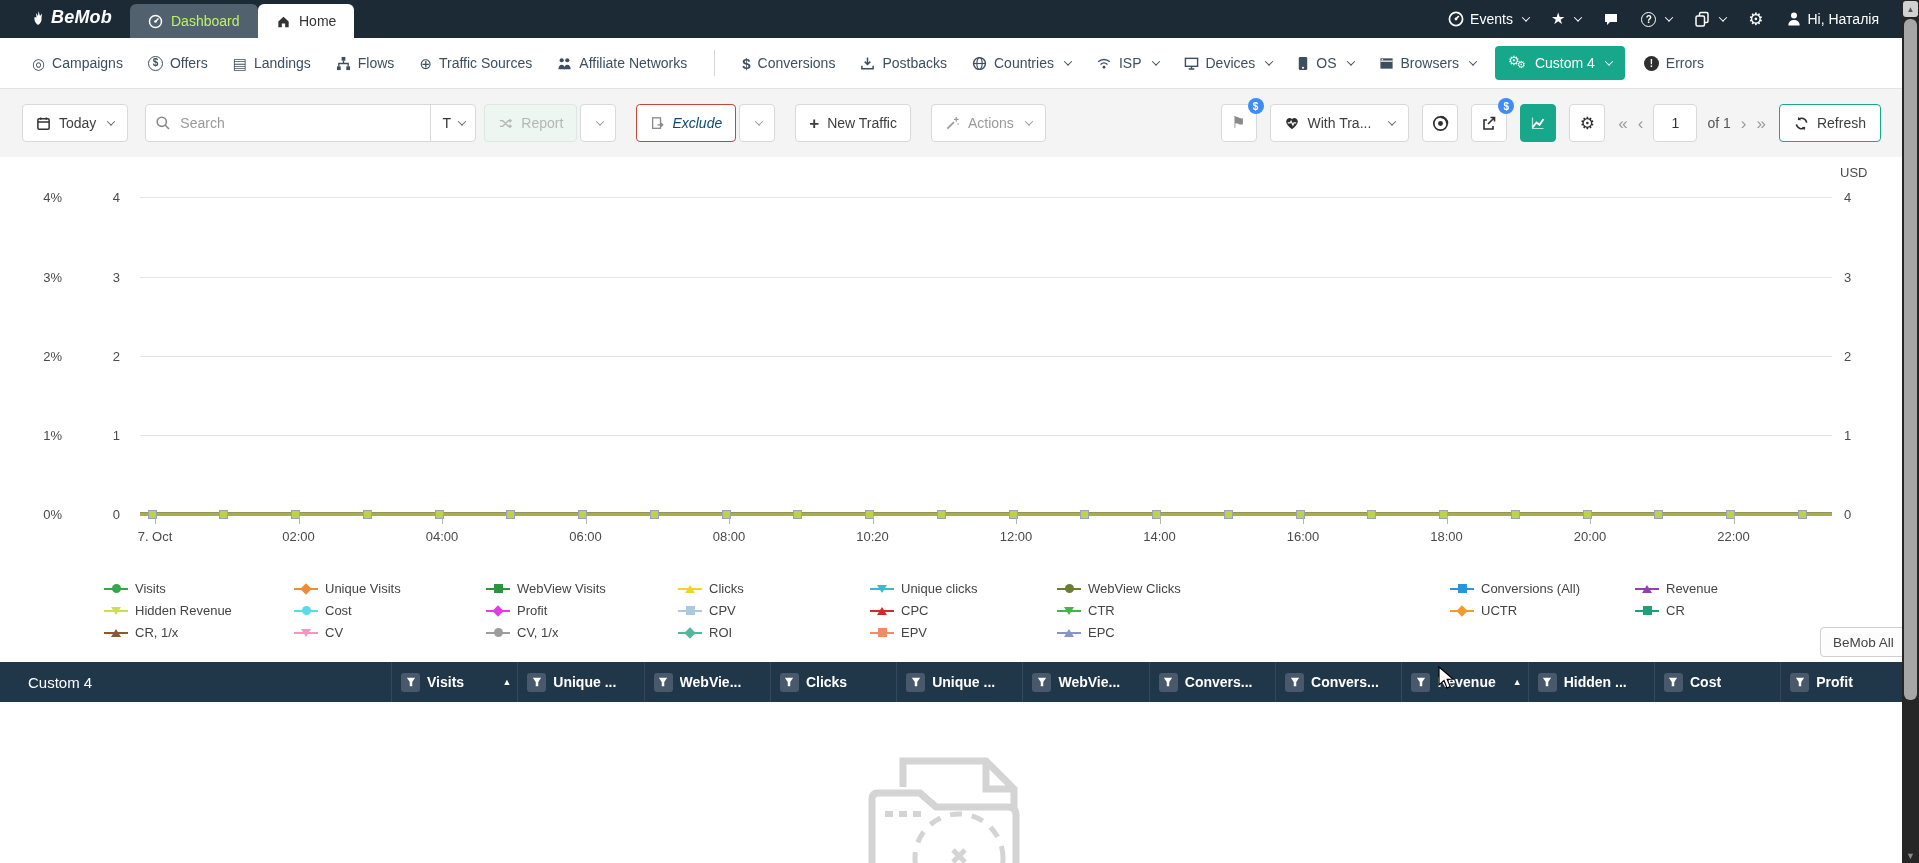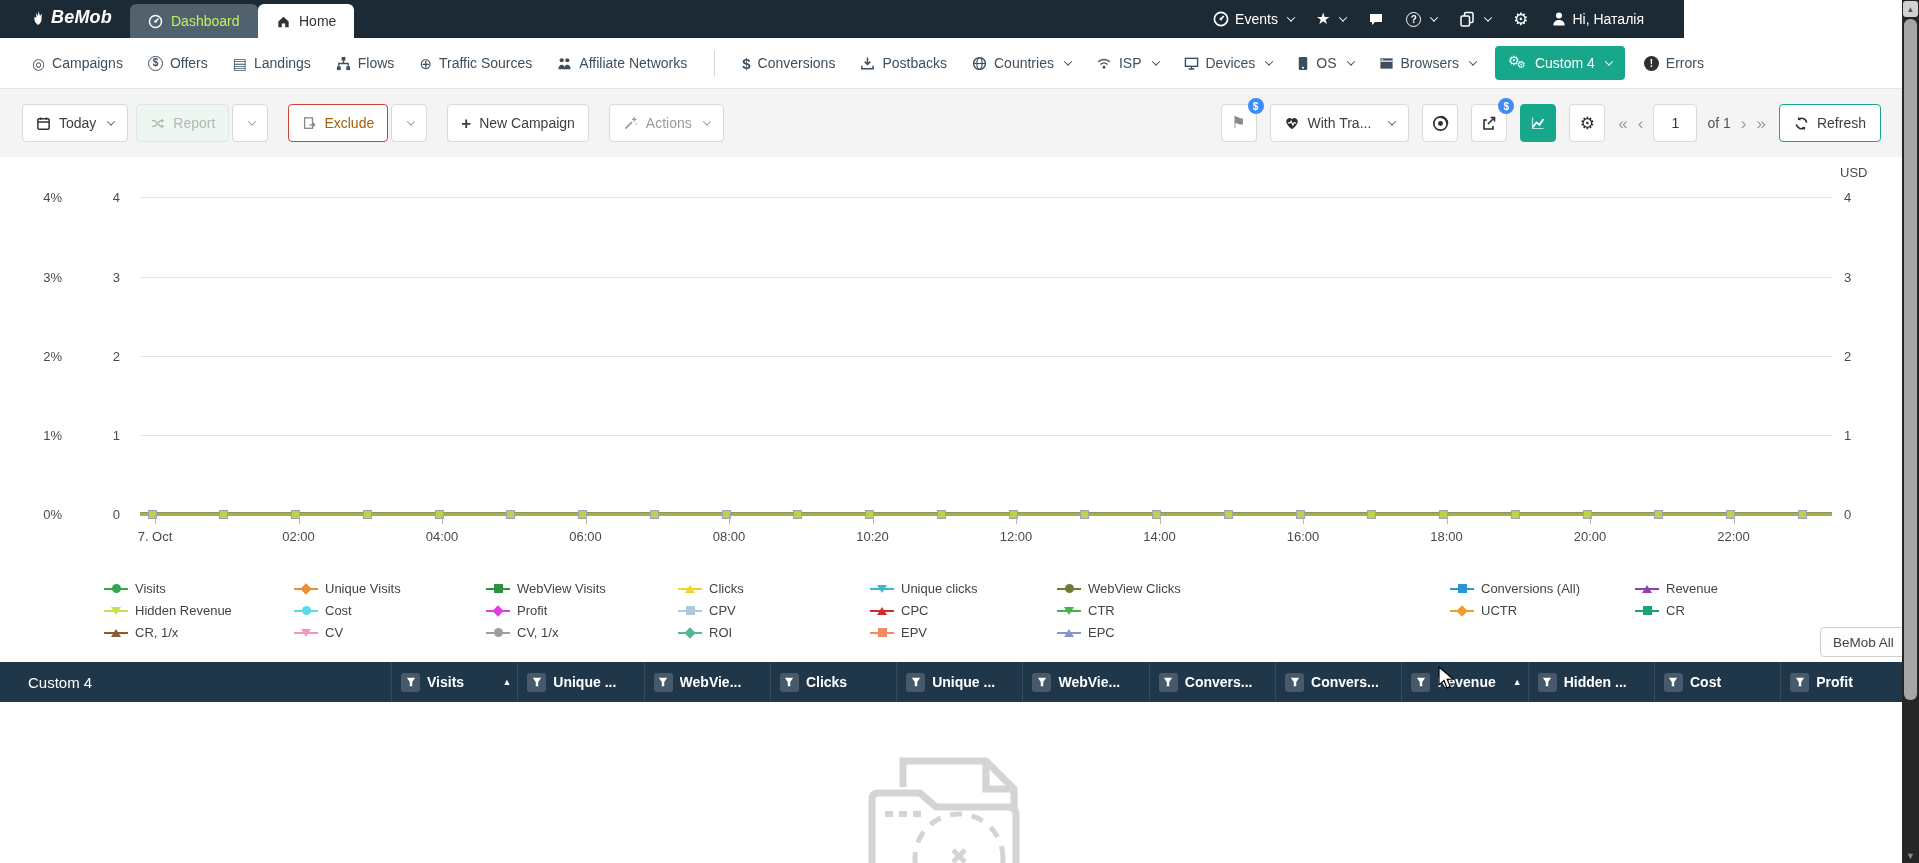--- a/index.html
+++ b/index.html
@@ -1,21 +1,21 @@
 <!DOCTYPE html>
 <html><head>
 <meta charset="utf-8">
 <style>
   * { margin:0; padding:0; box-sizing:border-box; }
   html,body { width:1919px; height:863px; overflow:hidden; background:#fff;
               font-family:"Liberation Sans","DejaVu Sans",sans-serif; }
   .app { position:relative; width:1919px; height:863px; overflow:hidden; }
 
   
-  .topbar { position:absolute; left:0; top:0; width:1684px; height:38px; background:#1b2a35; display:flex; align-items:flex-end; }
+  .topbar { position:absolute; left:0; top:0; width:1919px; height:38px; background:#1b2a35; display:flex; align-items:flex-end; }
   .logo { position:absolute; left:30px; top:7px; display:flex; align-items:center; gap:5px; color:#fff; font-size:18px; font-weight:bold; font-style:italic; letter-spacing:.2px; }
   .tab { display:flex; align-items:center; gap:8px; height:34px; padding:0 18px; margin-top:4px; border-radius:6px 6px 0 0; font-size:14px; cursor:pointer; }
   .tab.dash { position:absolute; left:130px; background:#51616d; color:#bef264; }
   .tab.home { position:absolute; left:258px; background:#fff; color:#333; }
   .topbar-right { position:absolute; right:40px; top:0; height:38px; display:flex; align-items:center; gap:22px; color:#fff; font-size:14px; }
   .tb-item { display:flex; align-items:center; gap:6px; cursor:pointer; color:#fff; }
   .chev { display:inline-block; width:6px; height:6px; border-right:1.6px solid currentColor; border-bottom:1.6px solid currentColor; transform:rotate(45deg) translate(-1px,-1px); margin-left:4px; }
   .star { font-size:16px; line-height:1; }
   .gearglyph { font-size:17px; line-height:1; }
   .qcircle { width:15px; height:15px; border:1.6px solid #fff; border-radius:50%; display:flex; align-items:center; justify-content:center; font-size:10px; font-weight:bold; }
@@ -37,21 +37,21 @@
   .btn { display:inline-flex; align-items:center; gap:8px; height:38px; padding:0 13px; background:#fff; border:1px solid #d9d9d9; border-radius:4px; font-size:14px; color:#3e3e3e; cursor:pointer; white-space:nowrap; position:relative; }
   .btn.sq { width:36px; padding:0; justify-content:center; }
   .left-tools { position:absolute; left:22px; top:15px; display:flex; align-items:flex-start; }
   .right-tools { position:absolute; right:38px; top:15px; display:flex; align-items:center; gap:13px; }
   .search-wrap { position:relative; width:331px; height:38px; margin-left:17px; }
   .search-wrap input { width:100%; height:100%; border:1px solid #d9d9d9; border-radius:4px; padding:0 56px 0 34px; font-size:14px; color:#333; outline:none; font-family:inherit; }
   .search-wrap input::placeholder { color:#9a9a9a; }
   .search-ic { position:absolute; left:10px; top:11px; }
   .t-addon { position:absolute; right:0; top:0; width:46px; height:38px; border-left:1px solid #d9d9d9; border-radius:0 4px 4px 0; display:flex; align-items:center; justify-content:center; gap:4px; font-size:14px; color:#333; cursor:pointer; }
   .btn.report { background:#eef6f1; border-color:#dce9e2; color:#b3b8b5; margin-left:8px; }
-  .btn.exclude { border-color:#c9453a; color:#a16207; margin-left:20px; }
+  .btn.exclude { border-color:#c9453a; color:#0c4a6e; margin-left:20px;font-style:italic; }
   .btn.ghostchev { margin-left:3px; color:#9a9a9a; width:36px; padding:0; justify-content:center; }
   .btn.newcamp { margin-left:20px; }
   .plus { font-size:17px; font-weight:bold; line-height:1; }
   .btn.actions { margin-left:20px; color:#9a9a9a; }
   .badge { position:absolute; top:-7px; right:-8px; width:16px; height:16px; border-radius:50%; background:#3f8cf5; color:#fff; font-size:10px; font-weight:bold; display:flex; align-items:center; justify-content:center; z-index:3; }
   .flagglyph { font-size:16px; color:#8a8a8a; line-height:1; }
   .btn.greenbtn { background:#17a78a; border-color:#17a78a; }
   .btn.refresh { border-color:#17a78a; padding:0 14px; }
   .pager { display:flex; align-items:center; gap:10px; color:#9a9a9a; font-size:17px; }
   .pager .pg { cursor:pointer; line-height:1; }
@@ -316,20 +316,33 @@
       <button class="btn">
         <span>
           <svg width="15" height="15" viewBox="0 0 16 16">
               <rect x="2" y="3" width="12" height="11" rx="1.3" fill="none" stroke="#333" stroke-width="1.6"></rect>
               <path d="M2 6.5 H14 M5 1.5 V4 M11 1.5 V4" stroke="#333" stroke-width="1.6"></path>
             </svg>
         </span>
         <span>Today</span>
         <i class="chev" style="color:#666"></i>
       </button>
+      <div class="search-wrap">
+        <span class="search-ic">
+          <svg width="16" height="16" viewBox="0 0 16 16">
+              <circle cx="6.8" cy="6.8" r="4.6" fill="none" stroke="#888" stroke-width="1.6"></circle>
+              <path d="M10.3 10.3 L14 14" stroke="#888" stroke-width="1.6"></path>
+            </svg>
+        </span>
+        <input type="text" placeholder="Search" style="">
+        <span class="t-addon">
+          <span>T</span>
+          <i class="chev" style="color:#666"></i>
+        </span>
+      </div>
       <button class="btn report">
         <span>
           <svg width="15" height="15" viewBox="0 0 16 16">
               <path d="M2 5 H5 L11 11 H14 M2 11 H5 L11 5 H14 M12.3 3.3 L14 5 L12.3 6.7 M12.3 9.3 L14 11 L12.3 12.7" fill="none" stroke="#b3b8b5" stroke-width="1.4"></path>
             </svg>
         </span>
         <span>Report</span>
       </button>
       <button class="btn ghostchev">
         <i class="chev"></i>
@@ -341,21 +354,21 @@
               <path d="M8.5 9.5 L14.5 9.5 M12.5 7.5 L14.5 9.5 L12.5 11.5" fill="none" stroke="#8a8a8a" stroke-width="1.5"></path>
             </svg>
         </span>
         <span>Exclude</span>
       </button>
       <button class="btn ghostchev">
         <i class="chev"></i>
       </button>
       <button class="btn newcamp">
         <span class="plus">+</span>
-        <span>New Campaign</span>
+        <span>New Traffic</span>
       </button>
       <button class="btn actions">
         <span>
           <svg width="15" height="15" viewBox="0 0 16 16">
               <path d="M2.5 13.5 L9.5 6.5" stroke="#9a9a9a" stroke-width="1.8"></path>
               <path d="M12 1 V6 M9.5 3.5 H14.5 M13.5 8 L14.5 9" stroke="#9a9a9a" stroke-width="1.3"></path>
             </svg>
         </span>
         <span>Actions</span>
         <i class="chev"></i>

